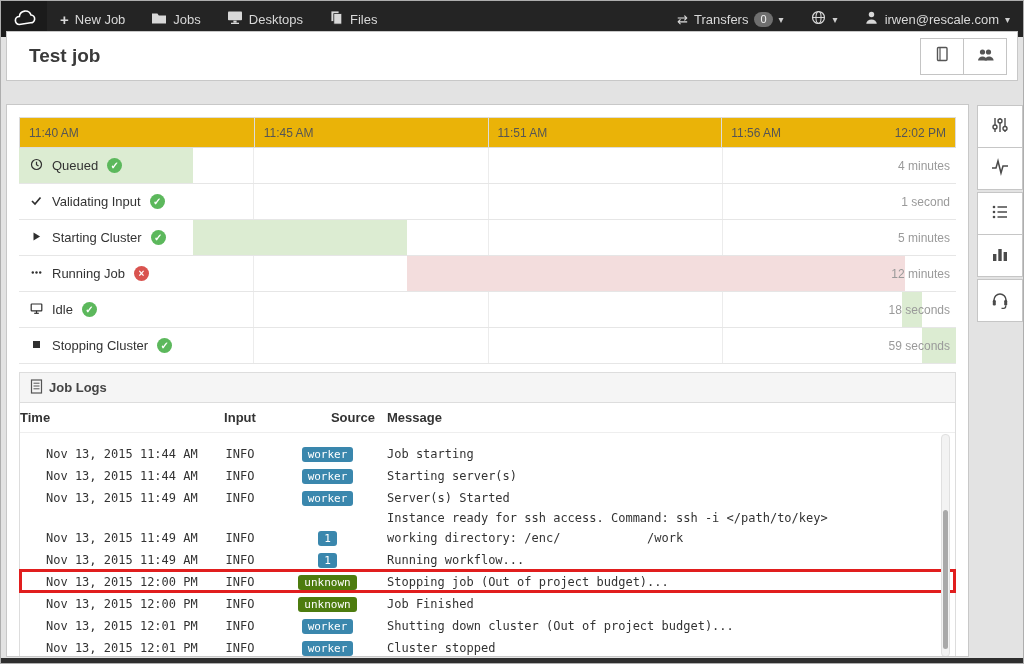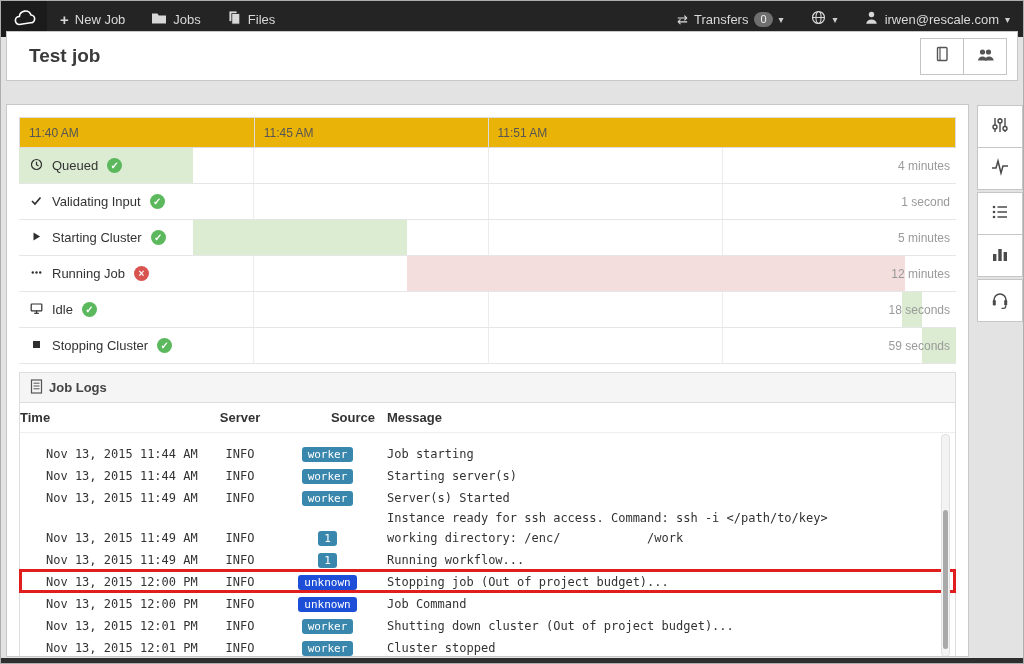--- a/index.html
+++ b/index.html
@@ -57,21 +57,21 @@
   .h-msg { flex:1; padding-left:12px; text-align:left; }
   .logs-body { position:relative; font-family:"DejaVu Sans Mono", monospace; font-size:12px; color:#333; padding-bottom:4px; }
   .partial-row { height:9px; overflow:hidden; display:flex; }
   .partial-row .spacer { width:260px; }
   .log-row { display:flex; align-items:flex-end; line-height:20px; min-height:20px; }
   .c-time { width:180px; padding-left:26px; white-space:nowrap; }
   .c-level { width:80px; text-align:center; }
   .c-source { width:95px; text-align:center; padding-top:2px; }
   .src-badge { display:inline-block; font-size:11px; line-height:15px; padding:0 6px; border-radius:3px; color:#fff; font-family:"DejaVu Sans Mono", monospace; }
   .src-badge.blue { background:#3a87ad; }
-  .src-badge.dark { background:#1d4ed8; }
+  .src-badge.dark { background:#4d7c0f; }
   .c-msg { flex:1; white-space:pre-wrap; padding-left:12px; padding-right:30px; }
   .log-row.highlight { outline:3px solid #e11e1e; outline-offset:-2px; }
   .v-scroll { position:absolute; right:5px; top:1px; bottom:5px; width:9px; background:#f3f3f3; border:1px solid #e0e0e0; border-radius:4px; }
   .v-thumb { position:absolute; left:1px; right:1px; top:34%; height:63%; background:#a9a9a9; border-radius:4px; cursor:pointer; }
 
   
   .side-toolbar { position:absolute; left:976px; top:104px; width:46px; }
   .tool-btn { width:46px; height:43px; background:#fff; border:1px solid #c6c6c6; display:flex; align-items:center; justify-content:center; cursor:pointer; margin-top:-1px; }
   .tool-btn:first-child { margin-top:0; }
   .tool-btn.gap { margin-top:2px; }
@@ -95,20 +95,30 @@
       <span class="plus-glyph">+</span>
       <span>New Job</span>
     </div>
     <div class="nav-item">
       <span>
         <svg width="16" height="14" viewBox="0 0 16 14">
             <path d="M1 2.5h5.4l1.4 1.9H15v8H1z" fill="#d8d8d8"></path>
           </svg>
       </span>
       <span>Jobs</span>
+    </div>
+    <div class="nav-item">
+      <span>
+        <svg width="16" height="15" viewBox="0 0 16 15">
+            <rect x="1" y="1.5" width="14" height="8.8" rx="0.8" fill="#d8d8d8"></rect>
+            <rect x="6.4" y="10.6" width="3.2" height="2.1" fill="#d8d8d8"></rect>
+            <rect x="4" y="12.7" width="8" height="1.3" fill="#d8d8d8"></rect>
+          </svg>
+      </span>
+      <span>Desktops</span>
     </div>
     <div class="nav-item">
       <span>
         <svg width="15" height="15" viewBox="0 0 15 15">
             <rect x="2" y="1" width="8" height="10.5" fill="#d8d8d8" stroke="#242424" stroke-width="0.8"></rect>
             <rect x="4.8" y="3.6" width="8" height="10.5" fill="#d8d8d8" stroke="#242424" stroke-width="0.8"></rect>
           </svg>
       </span>
       <span>Files</span>
     </div>
@@ -166,20 +176,24 @@
       </div>
     </div>
   </div>
 
   <div class="main">
 
     <div class="axis">
       <div class="axis-cell">11:40 AM</div>
       <div class="axis-cell">11:45 AM</div>
       <div class="axis-cell">11:51 AM</div>
+      <div class="axis-cell last">
+        <span>11:56 AM</span>
+        <span>12:02 PM</span>
+      </div>
     </div>
 
     <div class="t-rows">
       <div class="gridlines">
           <i></i>
           <i></i>
           <i></i>
         </div>
 
       <div class="t-row">
@@ -292,21 +306,21 @@
               <line x1="3.5" y1="4.2" x2="9.5" y2="4.2" stroke="#555" stroke-width="1"></line>
               <line x1="3.5" y1="7" x2="9.5" y2="7" stroke="#555" stroke-width="1"></line>
               <line x1="3.5" y1="9.8" x2="9.5" y2="9.8" stroke="#555" stroke-width="1"></line>
             </svg>
         </span>
         <span>Job Logs</span>
       </div>
 
       <div class="logs-thead">
         <span class="h-time">Time</span>
-        <span class="h-level">Server</span>
+        <span class="h-level">Input</span>
         <span class="h-source">Source</span>
         <span class="h-msg">Message</span>
       </div>
 
       <div class="logs-body">
         <div class="partial-row">
           <span class="spacer"></span>
 
         </div>
 
@@ -344,21 +358,21 @@
         <div class="log-row highlight">
           <span class="c-time">Nov 13, 2015 12:00 PM</span>
           <span class="c-level">INFO</span>
           <span class="c-source"><span class="src-badge dark">unknown</span></span>
           <span class="c-msg">Stopping job (Out of project budget)...</span>
         </div>
         <div class="log-row">
           <span class="c-time">Nov 13, 2015 12:00 PM</span>
           <span class="c-level">INFO</span>
           <span class="c-source"><span class="src-badge dark">unknown</span></span>
-          <span class="c-msg">Job Command</span>
+          <span class="c-msg">Job Finished</span>
         </div>
         <div class="log-row">
           <span class="c-time">Nov 13, 2015 12:01 PM</span>
           <span class="c-level">INFO</span>
           <span class="c-source"><span class="src-badge blue">worker</span></span>
           <span class="c-msg">Shutting down cluster (Out of project budget)...</span>
         </div>
         <div class="log-row">
           <span class="c-time">Nov 13, 2015 12:01 PM</span>
           <span class="c-level">INFO</span>

